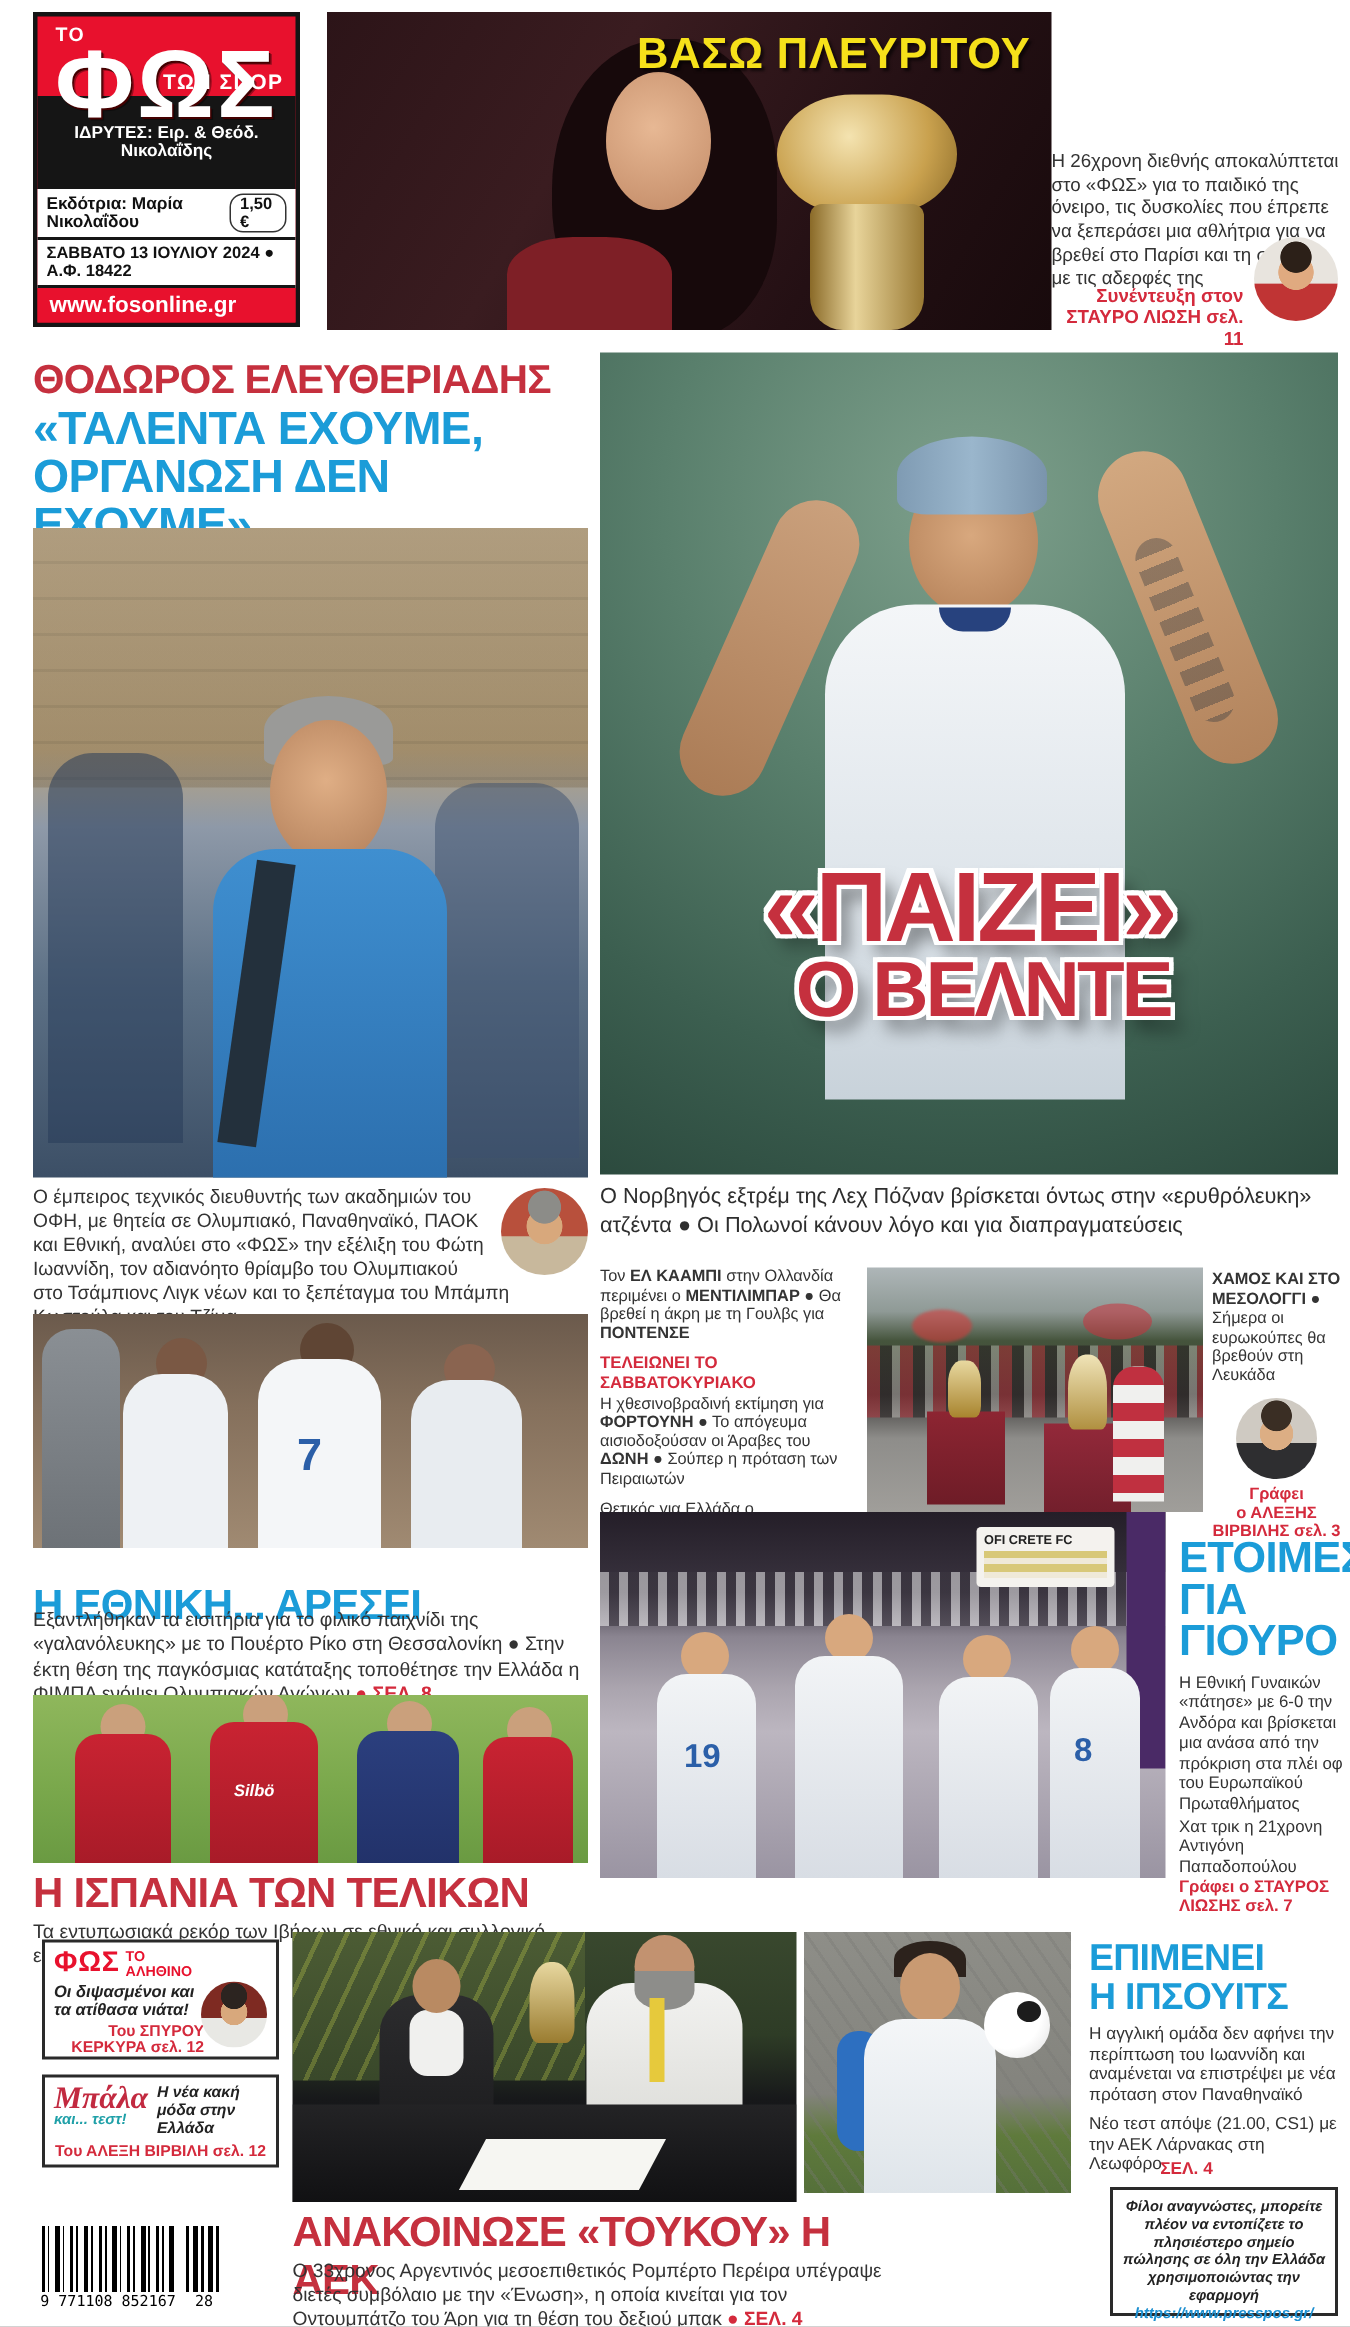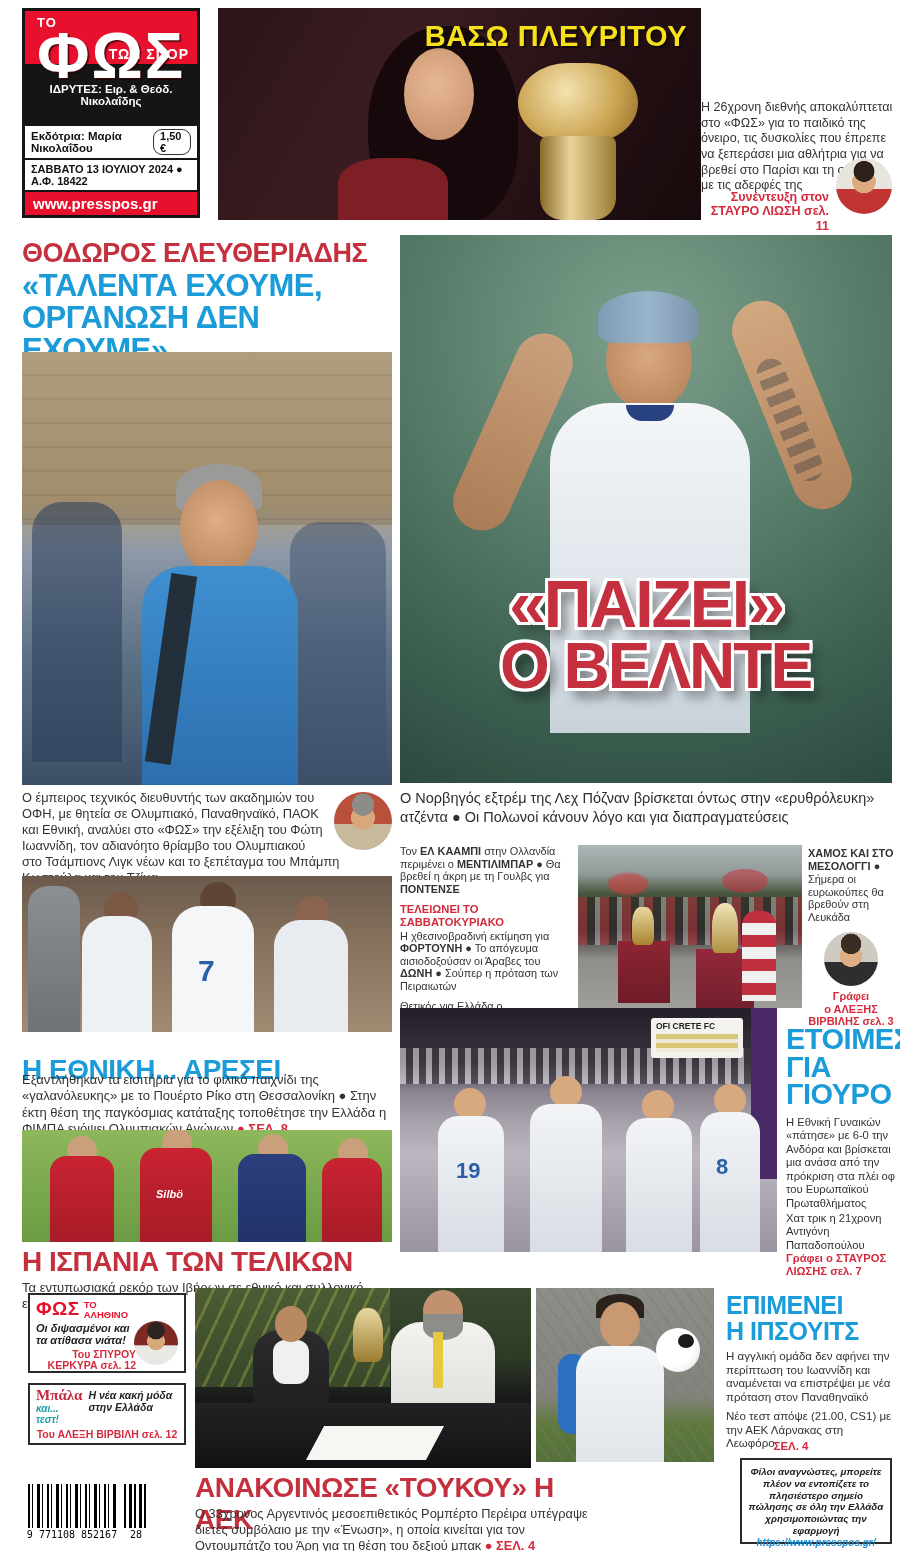--- a/index.html
+++ b/index.html
@@ -49,21 +49,21 @@
   .pm-arm-l{position:absolute;left:84px;top:92px;width:58px;height:210px;border-radius:30px;background:linear-gradient(180deg,#caa07c,#ab7c56);transform:rotate(24deg);}
   .pm-arm-r{position:absolute;right:70px;top:60px;width:60px;height:220px;border-radius:30px;background:linear-gradient(180deg,#d2a880,#b2835c);transform:rotate(-22deg);}
   .pm-tattoo{position:absolute;right:88px;top:120px;width:28px;height:130px;border-radius:14px;background:repeating-linear-gradient(180deg,rgba(40,50,60,.35) 0 10px,rgba(0,0,0,0) 10px 18px);transform:rotate(-22deg);}
   .pm-head{position:absolute;left:206px;top:76px;width:86px;height:100px;border-radius:50%;background:radial-gradient(circle at 48% 46%,#d8a87e,#b07c54);}
   .pm-hair{position:absolute;left:198px;top:56px;width:100px;height:52px;border-radius:50% 50% 20% 20%;background:linear-gradient(90deg,#7f9bb3,#9ab6cc,#7a94ac);}
   .pm-body{position:absolute;left:150px;top:168px;width:200px;height:330px;border-radius:60px 60px 0 0;background:linear-gradient(180deg,#f4f6f8,#dde4ea 60%,#c8d2da);}
   .pm-collar{position:absolute;left:226px;top:170px;width:48px;height:16px;border-radius:0 0 20px 20px;background:#27427e;}
   .headline-main{position:absolute;left:0;right:0;top:338px;text-align:center;color:var(--dkred);font-weight:bold;line-height:.96;letter-spacing:-2px;
     text-shadow:-3px -3px 0 #fff,3px -3px 0 #fff,-3px 3px 0 #fff,3px 3px 0 #fff,0 -3px 0 #fff,0 3px 0 #fff,-3px 0 0 #fff,3px 0 0 #fff,7px 9px 12px rgba(0,0,0,.5);}
   .hm-l1{font-size:66px;}
-  .hm-l2{font-size:64px;padding-left:19px;}
+  .hm-l2{font-size:52px;padding-left:19px;}
 
   .photo-cups{left:578px;top:845px;width:224px;height:163px;background:linear-gradient(180deg,#aeb6b8 0%,#8f9a96 18%,#45543c 30%,#3c3a38 52%,#8e8d8a 70%,#a09e9a 100%);}
   .pc-smoke1{position:absolute;left:30px;top:28px;width:40px;height:22px;border-radius:50%;background:rgba(210,60,60,.6);filter:blur(1px);}
   .pc-smoke2{position:absolute;right:34px;top:24px;width:46px;height:24px;border-radius:50%;background:rgba(200,50,60,.55);}
   .pc-crowd{position:absolute;left:0;top:52px;width:100%;height:48px;background:repeating-linear-gradient(90deg,rgba(180,40,50,.5) 0 9px,rgba(40,35,35,.6) 9px 17px,rgba(230,225,220,.35) 17px 22px);}
   .pc-ped1{position:absolute;left:40px;top:96px;width:52px;height:62px;background:linear-gradient(180deg,#8d2532,#6e1c27);}
   .pc-ped2{position:absolute;left:118px;top:104px;width:58px;height:59px;background:linear-gradient(180deg,#93293a,#731f2c);}
   .pc-cup1{position:absolute;left:54px;top:62px;width:22px;height:38px;border-radius:40% 40% 20% 20%;background:linear-gradient(180deg,#e8d8a0,#a8842e);}
   .pc-cup2{position:absolute;left:134px;top:58px;width:26px;height:50px;border-radius:45% 45% 15% 15%;background:linear-gradient(180deg,#f0e4b8,#b09040);}
   .pc-fan{position:absolute;right:26px;top:66px;width:34px;height:90px;border-radius:14px 14px 0 0;background:repeating-linear-gradient(180deg,#c03040 0 12px,#f0f0ee 12px 24px);}
@@ -160,21 +160,21 @@
   .box1{left:28px;top:1293px;width:158px;height:80px;padding:5px 6px;}
   .b1-logo{display:flex;align-items:flex-start;gap:4px;}
   .b1-fos{color:var(--mast-red);font-weight:bold;font-size:19px;letter-spacing:.5px;line-height:.9;}
   .b1-rest{color:var(--mast-red);font-weight:bold;font-size:9.5px;line-height:1.0;}
   .b1-teaser{color:#222;font-weight:bold;font-style:italic;font-size:11px;line-height:1.12;margin-top:3px;width:96px;}
   .b1-byline{color:var(--red);font-weight:bold;font-size:10.5px;line-height:1.12;margin-top:2px;width:100px;text-align:right;}
   .av-spyros{position:absolute;right:6px;top:26px;width:44px;height:44px;background:radial-gradient(circle at 50% 22%,#2c2420 0 21%,rgba(0,0,0,0) 22%),radial-gradient(circle at 50% 46%,#d8a87c 0 27%,rgba(0,0,0,0) 28%),linear-gradient(180deg,#7e2a22 55%,#e8e8e4 56%);}
 
   .box2{left:28px;top:1383px;width:158px;height:62px;padding:4px 6px;}
   .b2-row{display:flex;gap:6px;}
-  .b2-logo-main{color:#c22a40;font-weight:bold;font-size:15px;font-family:"Liberation Serif",serif;line-height:.9;}
+  .b2-logo-main{color:#c22a40;font-style:italic;font-weight:bold;font-size:21px;font-family:"Liberation Serif",serif;line-height:.9;}
   .b2-logo-sub{color:#1fa0a8;font-style:italic;font-weight:bold;font-size:10px;}
   .b2-teaser{color:#222;font-weight:bold;font-style:italic;font-size:10.5px;line-height:1.15;}
   .b2-byline{color:var(--red);font-weight:bold;font-size:10.5px;text-align:center;margin-top:3px;}
 
   .barcode{left:20px;top:1482px;width:136px;height:62px;background:#fff;}
   .bc-bars{position:absolute;left:8px;top:2px;width:88px;height:44px;background:repeating-linear-gradient(90deg,#000 0 2px,#fff 2px 4px,#000 4px 5px,#fff 5px 9px,#000 9px 12px,#fff 12px 14px,#000 14px 15px,#fff 15px 19px);}
   .bc-bars2{position:absolute;left:104px;top:2px;width:22px;height:44px;background:repeating-linear-gradient(90deg,#000 0 2px,#fff 2px 5px,#000 5px 8px,#fff 8px 10px);}
   .bc-digits{position:absolute;left:0px;top:47px;width:104px;text-align:center;font-size:10px;font-family:"DejaVu Sans Mono",monospace;color:#000;}
   .bc-issue{position:absolute;left:104px;top:47px;width:24px;text-align:center;font-size:10px;font-family:"DejaVu Sans Mono",monospace;color:#000;}
 
@@ -199,21 +199,21 @@
       <span class="mast-to">ΤΟ</span>
       <div class="mast-title">ΦΩΣ</div>
       <div class="mast-sub">ΤΩΝ ΣΠΟΡ</div>
     </div>
     <div class="mast-founders">ΙΔΡΥΤΕΣ: Ειρ. &amp; Θεόδ. Νικολαΐδης</div>
     <div class="mast-pub">
       <span>Εκδότρια: Μαρία Νικολαΐδου</span>
       <span class="price-pill">1,50 €</span>
     </div>
     <div class="mast-date">ΣΑΒΒΑΤΟ 13 ΙΟΥΛΙΟΥ 2024 ● Α.Φ. 18422</div>
-    <div class="mast-web">www.presspos.gr</div>
+    <div class="mast-web">www.fosonline.gr</div>
   </div>
 
   <div class="abs photo photo-top">
     <div class="pt-hair"></div>
     <div class="pt-face"></div>
     <div class="pt-trophy"></div>
     <div class="pt-trophy2"></div>
     <div class="pt-red"></div>
     <div class="photo-label-top">ΒΑΣΩ ΠΛΕΥΡΙΤΟΥ</div>
   </div>

